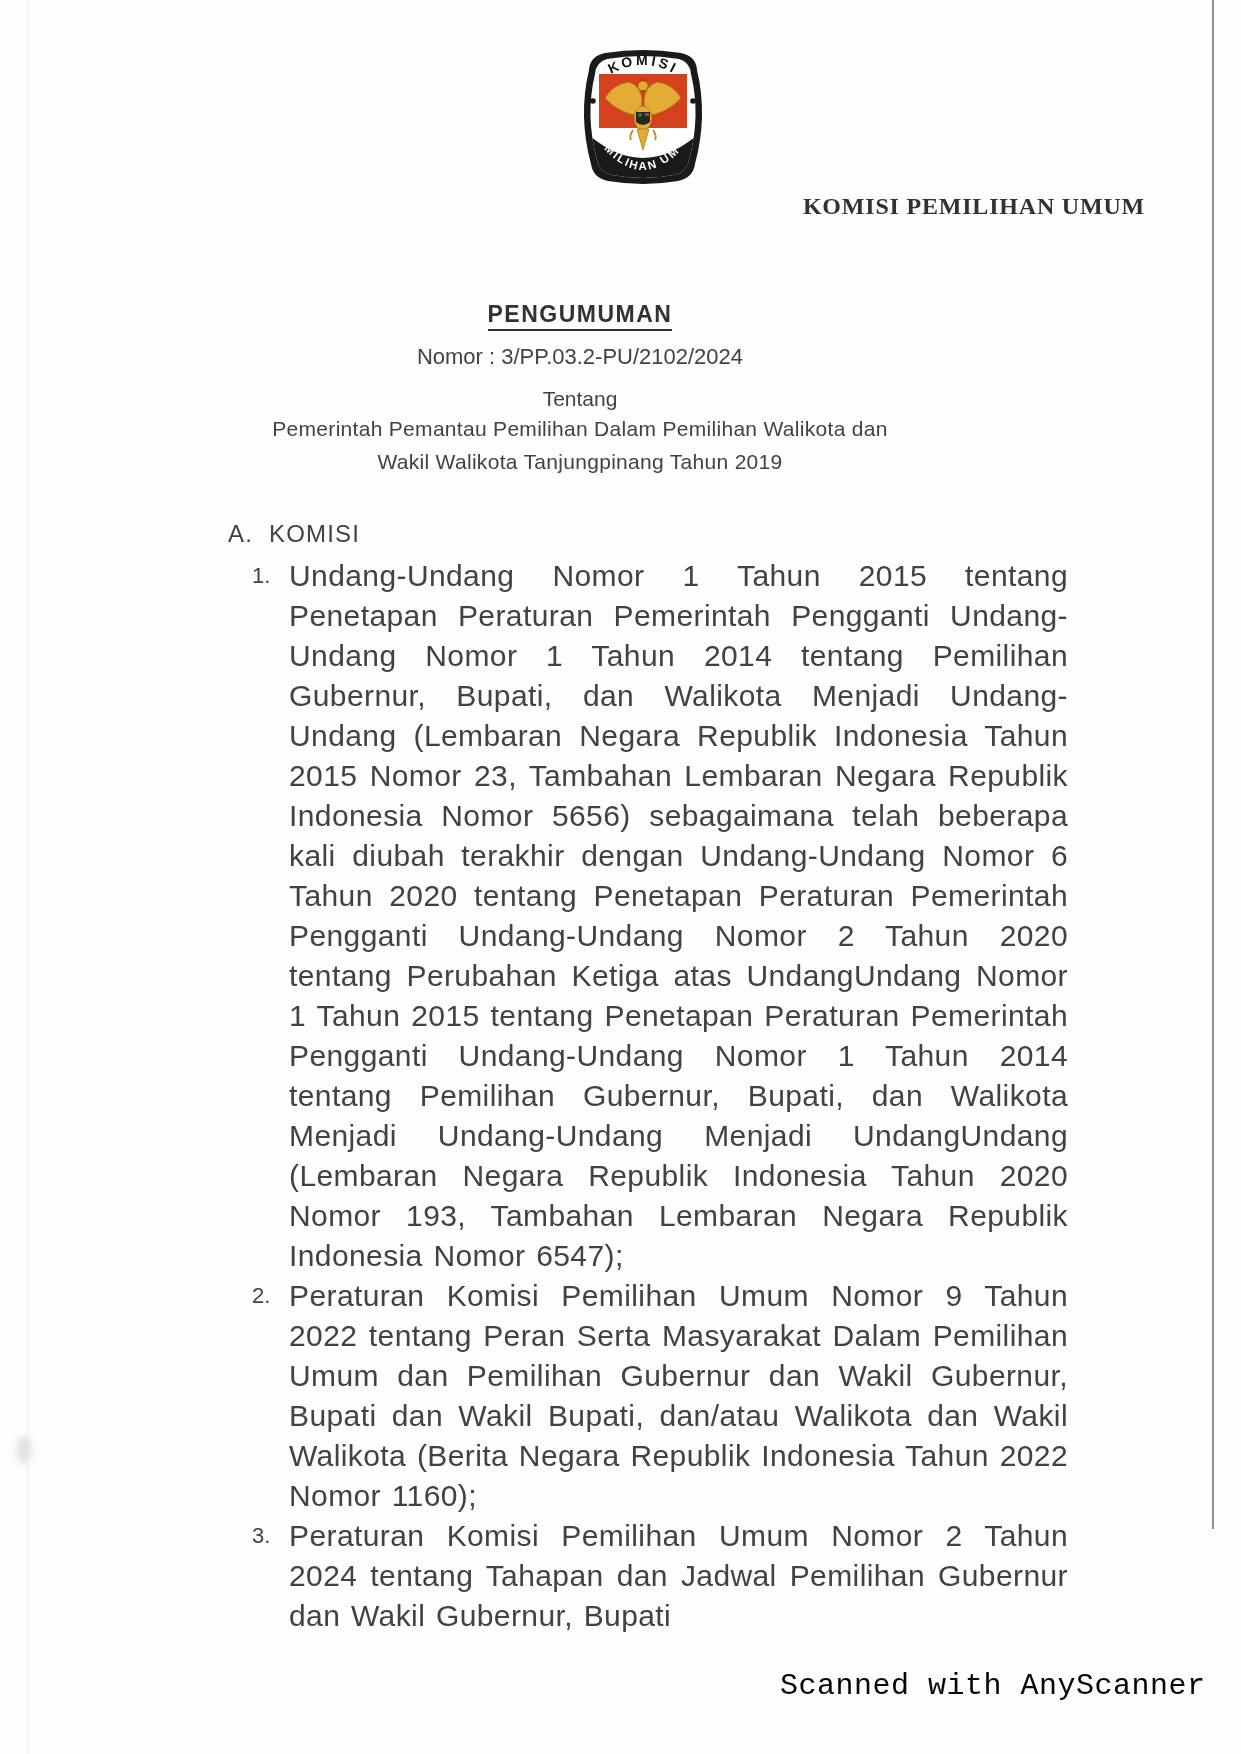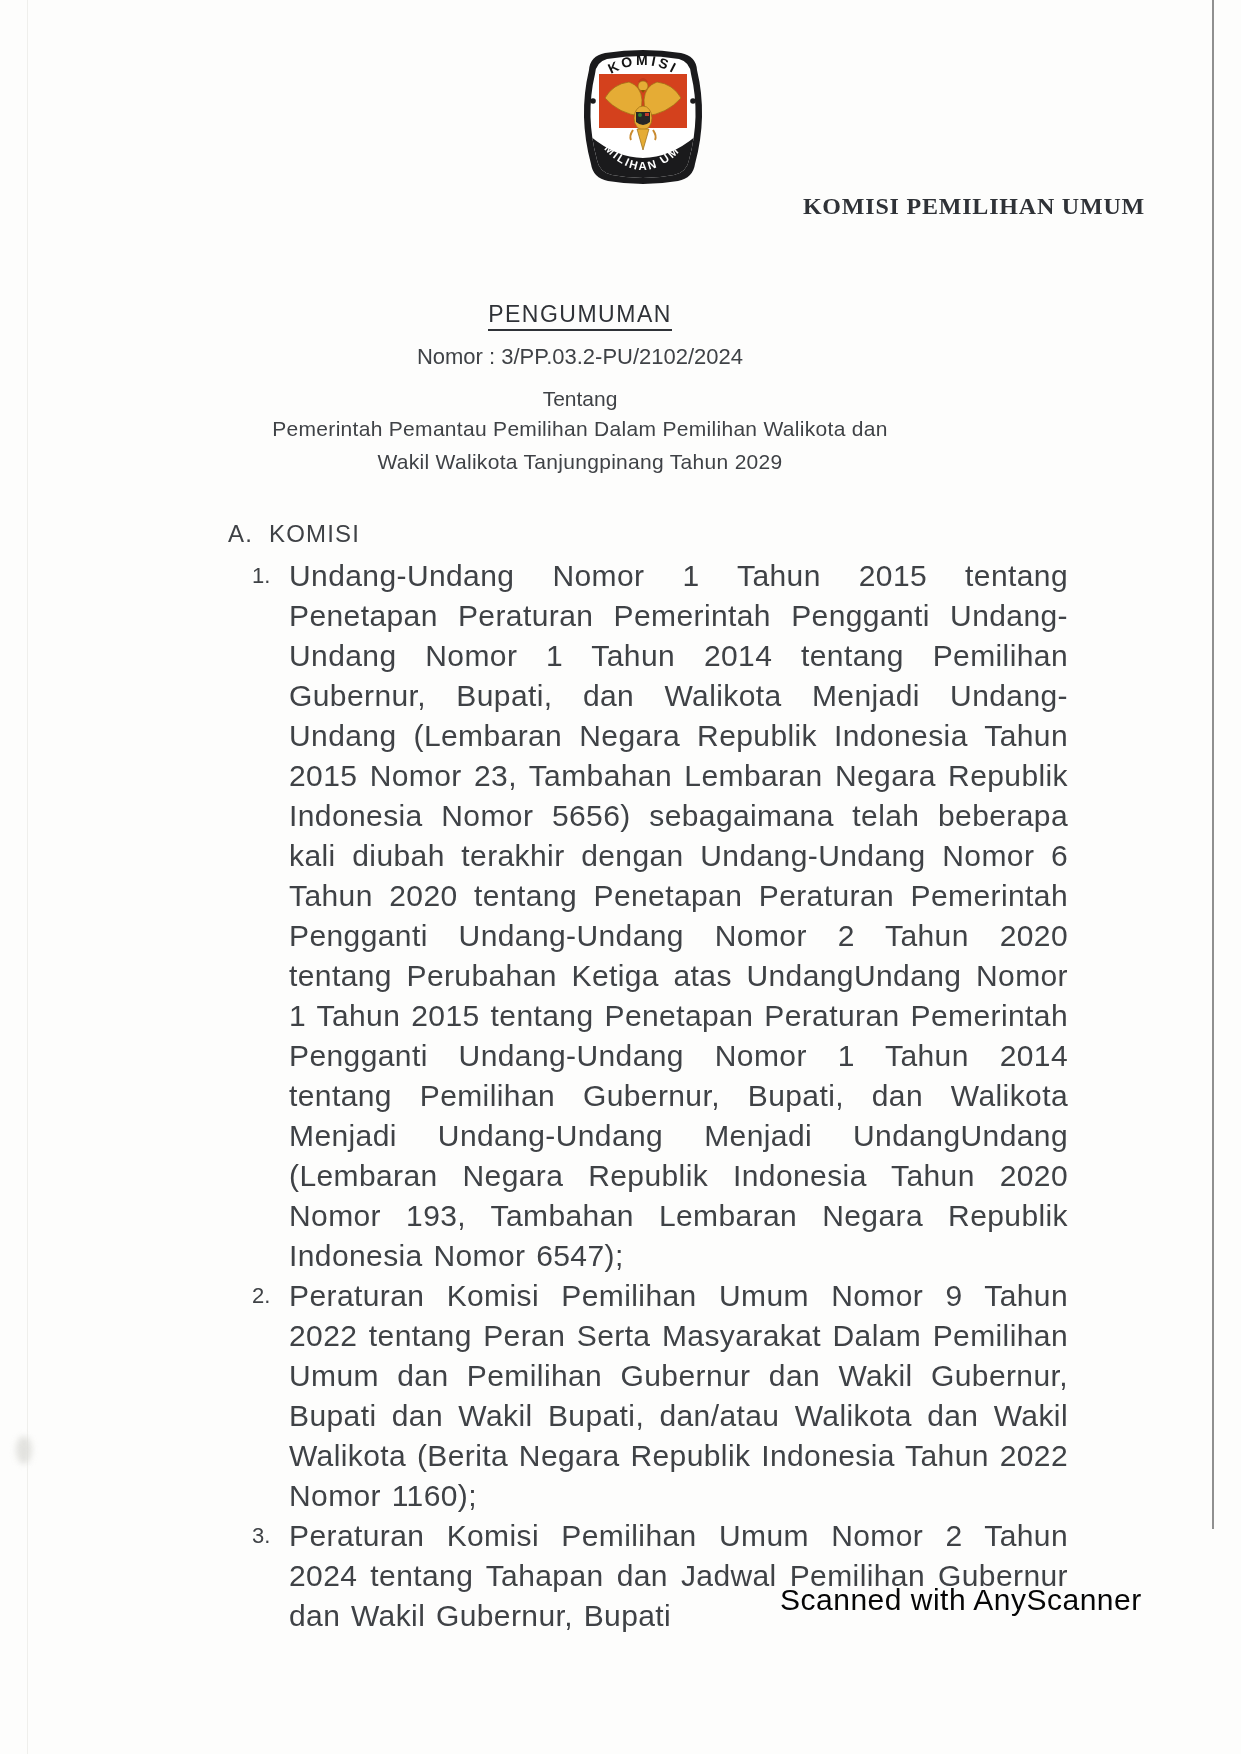--- a/index.html
+++ b/index.html
@@ -37,21 +37,21 @@
     text-align:right;
     font-family:"Liberation Serif",serif;font-weight:bold;
     font-size:24px;line-height:28px;letter-spacing:.8px;
     color:var(--heading-text,#2f3237);
   }
   
   .doc-head{
     position:absolute;left:80px;top:300px;width:1000px;
     text-align:center;color:var(--heading-text,#34373c);
   }
-  .doc-type{font-size:23px;font-weight:normal;letter-spacing:1.5px;line-height:28px;margin-bottom:16px;}
+  .doc-type{font-size:23px;font-weight:bold;letter-spacing:1.5px;line-height:28px;margin-bottom:16px;}
   .doc-type span{border-bottom:2.5px solid var(--heading-text,#34373c);padding-bottom:2px;}
   .doc-number{font-size:22px;line-height:26px;margin-bottom:16px;color:var(--body-text,#3f4246);}
   .doc-tentang{font-size:21px;line-height:26px;margin-bottom:0;color:var(--body-text,#3f4246);text-align:center;}
   .doc-subject{font-size:21px;line-height:33px;color:var(--body-text,#3f4246);letter-spacing:.3px;}
   
   .section-heading{
     position:absolute;left:228px;top:520px;
     font-size:24px;letter-spacing:1.2px;word-spacing:8px;
     color:var(--body-text,#3f4246);
   }
@@ -61,23 +61,24 @@
     width:37px;flex:0 0 37px;
     font-size:22px;line-height:40px;color:var(--body-text,#3f4246);
   }
   .li .txt{
     width:779px;flex:0 0 779px;
     font-size:30px;line-height:40px;letter-spacing:.4px;word-spacing:2px;
     text-align:justify;color:var(--body-text,#3f4246);
   }
   
   .footer{
-    position:absolute;left:780px;top:1583px;
+    position:absolute;left:780px;top:1669px;
     font-size:30px;letter-spacing:.5px;
     color:var(--footer-text,#060606);
+    font-family:Liberation Mono, monospace;
   }
 </style>
 </head>
 <body>
 
 <div class="page">
 
   <div class="right-scan-line"></div>
   <div class="left-scan-edge"></div>
   <div class="smudge"></div>
@@ -120,21 +121,21 @@
   <div class="org-header">
     <div>KOMISI PEMILIHAN UMUM</div>
   </div>
 
   <div class="doc-head">
     <div class="doc-type"><span>PENGUMUMAN</span></div>
     <div class="doc-number">Nomor : 3/PP.03.2-PU/2102/2024</div>
     <div class="doc-tentang">Tentang</div>
     <div class="doc-subject">
       <div>Pemerintah Pemantau Pemilihan Dalam Pemilihan Walikota dan</div>
-      <div>Wakil Walikota Tanjungpinang Tahun 2029</div>
+      <div>Wakil Walikota Tanjungpinang Tahun 2019</div>
     </div>
   </div>
 
   <div class="section-heading">A. KOMISI</div>
 
   <div class="list">
     <div class="li">
       <div class="num">1.</div>
       <div class="txt">Undang-Undang Nomor 1 Tahun 2015 tentang Penetapan Peraturan Pemerintah Pengganti Undang-Undang Nomor 1 Tahun 2014 tentang Pemilihan Gubernur, Bupati, dan Walikota Menjadi Undang-Undang (Lembaran Negara Republik Indonesia Tahun 2015 Nomor 23, Tambahan Lembaran Negara Republik Indonesia Nomor 5656) sebagaimana telah beberapa kali diubah terakhir dengan Undang-Undang Nomor 6 Tahun 2020 tentang Penetapan Peraturan Pemerintah Pengganti Undang-Undang Nomor 2 Tahun 2020 tentang Perubahan Ketiga atas UndangUndang Nomor 1 Tahun 2015 tentang Penetapan Peraturan Pemerintah Pengganti Undang-Undang Nomor 1 Tahun 2014 tentang Pemilihan Gubernur, Bupati, dan Walikota Menjadi Undang-Undang Menjadi UndangUndang (Lembaran Negara Republik Indonesia Tahun 2020 Nomor 193, Tambahan Lembaran Negara Republik Indonesia Nomor 6547);</div>
     </div>

